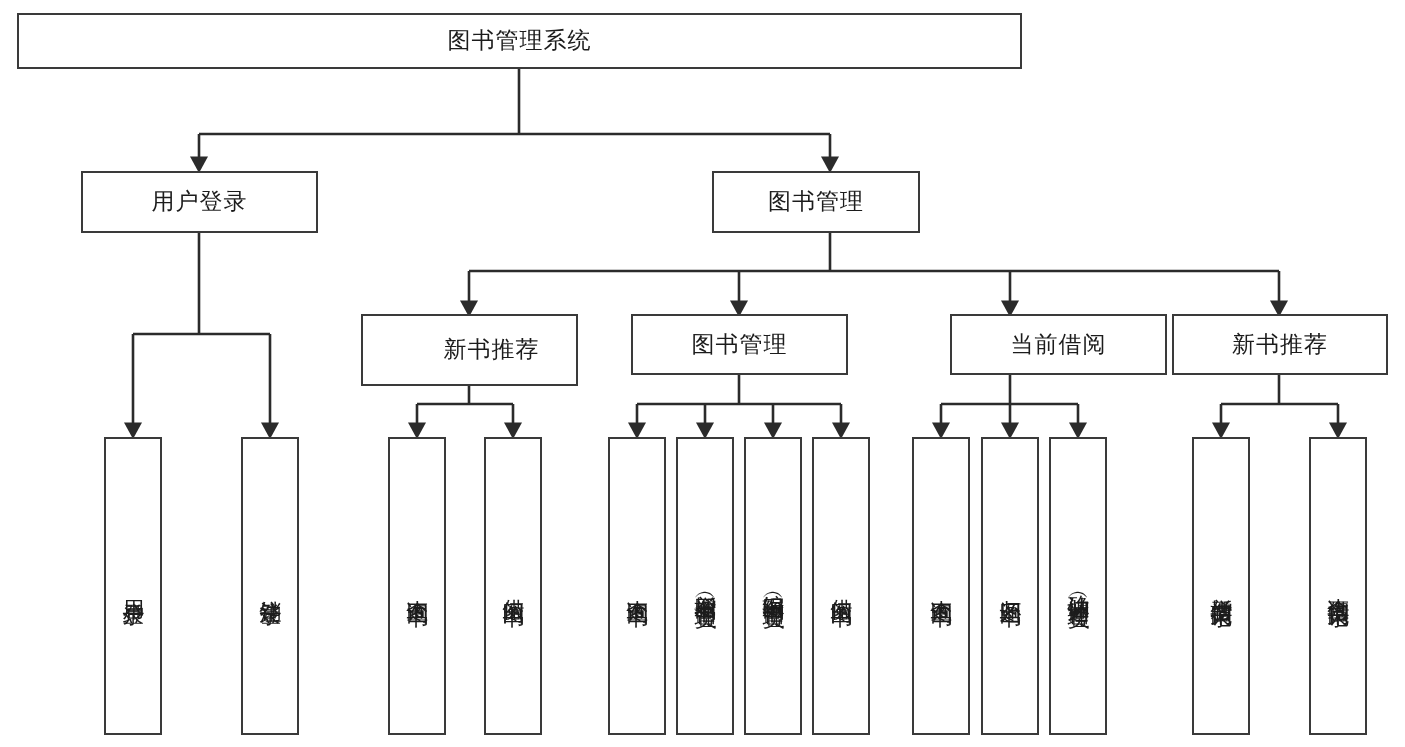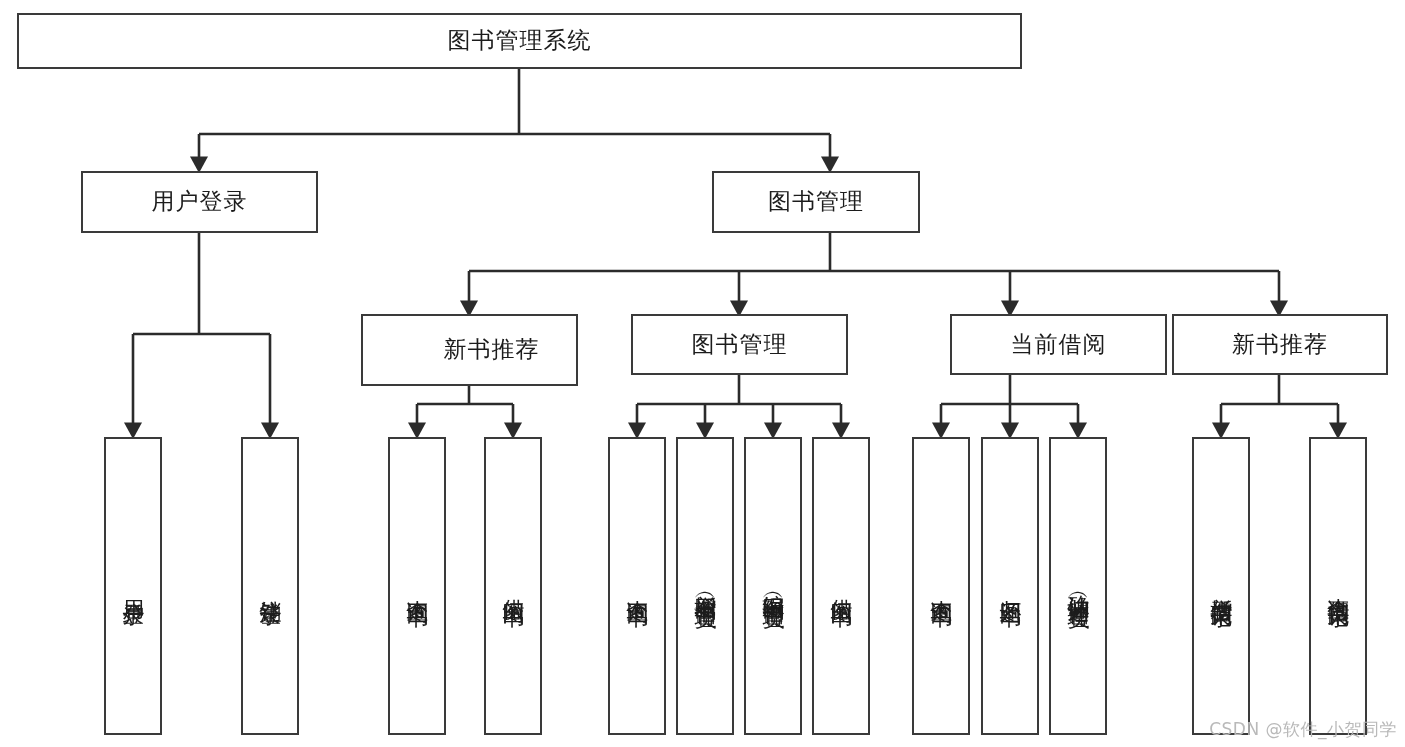--- a/index.html
+++ b/index.html
@@ -197,15 +197,14 @@
   </div>
 
   <div class="node node-v" style="left:1192px; top:437px; width:58px; height:298px;">
     <span class="node-label">新增借阅记录</span>
   </div>
 
   <div class="node node-v" style="left:1309px; top:437px; width:58px; height:298px;">
     <span class="node-label">查询借阅记录</span>
   </div>
 
-  <div id="watermark">CSDN @软件_小贺同学</div>
 
 </div>
 
 </body></html>

